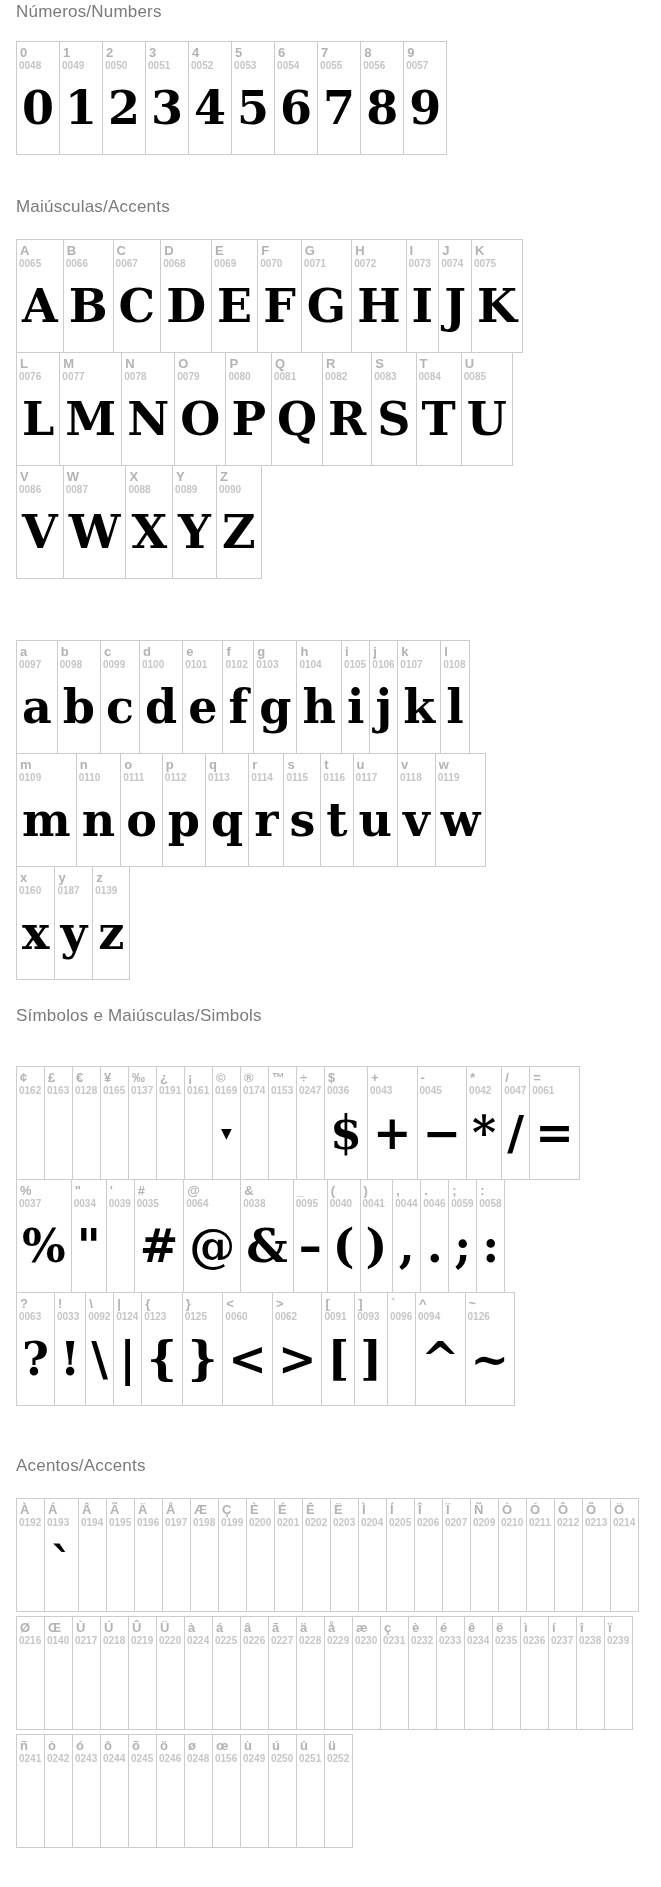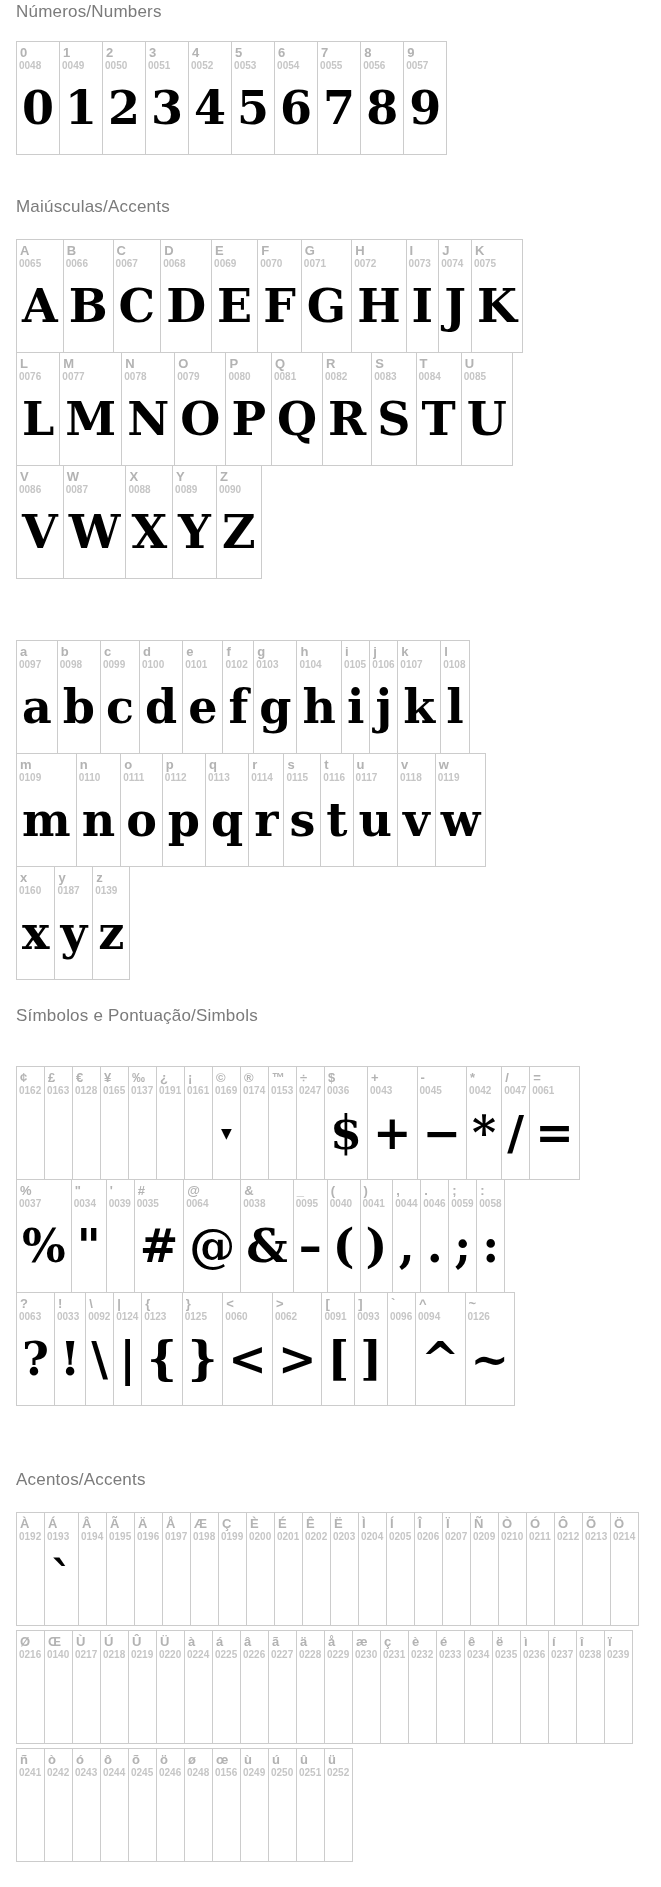--- a/index.html
+++ b/index.html
@@ -12,21 +12,21 @@
   .sec{display:block;}
   .sec-title{
     font-size:17px;font-weight:400;color:#7b7b7b;
     margin:0;line-height:20px;letter-spacing:.2px;
   }
   
   #sec-0{margin-top:2px;}  #sec-0 .grid{margin-top:19px;}
   #sec-1{margin-top:42px;} #sec-1 .grid{margin-top:22px;}
   #sec-2{margin-top:61px;} #sec-2 .grid{margin-top:22px;}
   #sec-3{margin-top:26px;} #sec-3 .grid{margin-top:40px;}
-  #sec-4{margin-top:64px;} #sec-4 .grid{margin-top:22px;}
+  #sec-4{margin-top:50px;} #sec-4 .grid{margin-top:22px;}
 
   .row{white-space:nowrap;font-size:0;height:114px;}
   .row + .row{margin-top:-1px;}          
   #sec-4 .row + .row{margin-top:4px;}    
 
   .cell{
     display:inline-block;vertical-align:top;box-sizing:border-box;
     height:114px;min-width:29px;margin-right:-1px;
     border:1px solid #cccccc;background:#ffffff;
   }
@@ -68,21 +68,21 @@
 
   <section class="sec" id="sec-2">
     <div class="grid">
         <div class="row"><div class="cell"><div class="ch">a</div><div class="code">0097</div><div class="g">a</div></div><div class="cell"><div class="ch">b</div><div class="code">0098</div><div class="g">b</div></div><div class="cell"><div class="ch">c</div><div class="code">0099</div><div class="g">c</div></div><div class="cell"><div class="ch">d</div><div class="code">0100</div><div class="g">d</div></div><div class="cell"><div class="ch">e</div><div class="code">0101</div><div class="g">e</div></div><div class="cell"><div class="ch">f</div><div class="code">0102</div><div class="g">f</div></div><div class="cell"><div class="ch">g</div><div class="code">0103</div><div class="g">g</div></div><div class="cell"><div class="ch">h</div><div class="code">0104</div><div class="g">h</div></div><div class="cell"><div class="ch">i</div><div class="code">0105</div><div class="g">i</div></div><div class="cell"><div class="ch">j</div><div class="code">0106</div><div class="g">j</div></div><div class="cell"><div class="ch">k</div><div class="code">0107</div><div class="g">k</div></div><div class="cell"><div class="ch">l</div><div class="code">0108</div><div class="g">l</div></div></div>
         <div class="row"><div class="cell"><div class="ch">m</div><div class="code">0109</div><div class="g">m</div></div><div class="cell"><div class="ch">n</div><div class="code">0110</div><div class="g">n</div></div><div class="cell"><div class="ch">o</div><div class="code">0111</div><div class="g">o</div></div><div class="cell"><div class="ch">p</div><div class="code">0112</div><div class="g">p</div></div><div class="cell"><div class="ch">q</div><div class="code">0113</div><div class="g">q</div></div><div class="cell"><div class="ch">r</div><div class="code">0114</div><div class="g">r</div></div><div class="cell"><div class="ch">s</div><div class="code">0115</div><div class="g">s</div></div><div class="cell"><div class="ch">t</div><div class="code">0116</div><div class="g">t</div></div><div class="cell"><div class="ch">u</div><div class="code">0117</div><div class="g">u</div></div><div class="cell"><div class="ch">v</div><div class="code">0118</div><div class="g">v</div></div><div class="cell"><div class="ch">w</div><div class="code">0119</div><div class="g">w</div></div></div>
         <div class="row"><div class="cell"><div class="ch">x</div><div class="code">0160</div><div class="g">x</div></div><div class="cell"><div class="ch">y</div><div class="code">0187</div><div class="g">y</div></div><div class="cell"><div class="ch">z</div><div class="code">0139</div><div class="g">z</div></div></div>
       </div>
   </section>
 
   <section class="sec" id="sec-3">
-    <h2 class="sec-title">Símbolos e Pontuação/Simbols</h2>
+    <h2 class="sec-title">Símbolos e Maiúsculas/Simbols</h2>
     <div class="grid">
         <div class="row"><div class="cell"><div class="ch">¢</div><div class="code">0162</div><div class="g"></div></div><div class="cell"><div class="ch">£</div><div class="code">0163</div><div class="g"></div></div><div class="cell"><div class="ch">€</div><div class="code">0128</div><div class="g"></div></div><div class="cell"><div class="ch">¥</div><div class="code">0165</div><div class="g"></div></div><div class="cell"><div class="ch">‰</div><div class="code">0137</div><div class="g"></div></div><div class="cell"><div class="ch">¿</div><div class="code">0191</div><div class="g"></div></div><div class="cell"><div class="ch">¡</div><div class="code">0161</div><div class="g"></div></div><div class="cell"><div class="ch">©</div><div class="code">0169</div><div class="g sm">▼</div></div><div class="cell"><div class="ch">®</div><div class="code">0174</div><div class="g"></div></div><div class="cell"><div class="ch">™</div><div class="code">0153</div><div class="g"></div></div><div class="cell"><div class="ch">÷</div><div class="code">0247</div><div class="g"></div></div><div class="cell"><div class="ch">$</div><div class="code">0036</div><div class="g">$</div></div><div class="cell"><div class="ch">+</div><div class="code">0043</div><div class="g">+</div></div><div class="cell"><div class="ch">-</div><div class="code">0045</div><div class="g">−</div></div><div class="cell"><div class="ch">*</div><div class="code">0042</div><div class="g">*</div></div><div class="cell"><div class="ch">/</div><div class="code">0047</div><div class="g">/</div></div><div class="cell"><div class="ch">=</div><div class="code">0061</div><div class="g">=</div></div></div>
         <div class="row"><div class="cell"><div class="ch">%</div><div class="code">0037</div><div class="g">%</div></div><div class="cell"><div class="ch">"</div><div class="code">0034</div><div class="g">"</div></div><div class="cell"><div class="ch">'</div><div class="code">0039</div><div class="g"></div></div><div class="cell"><div class="ch">#</div><div class="code">0035</div><div class="g">#</div></div><div class="cell"><div class="ch">@</div><div class="code">0064</div><div class="g">@</div></div><div class="cell"><div class="ch">&amp;</div><div class="code">0038</div><div class="g">&amp;</div></div><div class="cell"><div class="ch">_</div><div class="code">0095</div><div class="g">–</div></div><div class="cell"><div class="ch">(</div><div class="code">0040</div><div class="g">(</div></div><div class="cell"><div class="ch">)</div><div class="code">0041</div><div class="g">)</div></div><div class="cell"><div class="ch">,</div><div class="code">0044</div><div class="g">,</div></div><div class="cell"><div class="ch">.</div><div class="code">0046</div><div class="g">.</div></div><div class="cell"><div class="ch">;</div><div class="code">0059</div><div class="g">;</div></div><div class="cell"><div class="ch">:</div><div class="code">0058</div><div class="g">:</div></div></div>
         <div class="row"><div class="cell"><div class="ch">?</div><div class="code">0063</div><div class="g">?</div></div><div class="cell"><div class="ch">!</div><div class="code">0033</div><div class="g">!</div></div><div class="cell"><div class="ch">\</div><div class="code">0092</div><div class="g">\</div></div><div class="cell"><div class="ch">|</div><div class="code">0124</div><div class="g">|</div></div><div class="cell"><div class="ch">{</div><div class="code">0123</div><div class="g">{</div></div><div class="cell"><div class="ch">}</div><div class="code">0125</div><div class="g">}</div></div><div class="cell"><div class="ch">&lt;</div><div class="code">0060</div><div class="g">&lt;</div></div><div class="cell"><div class="ch">&gt;</div><div class="code">0062</div><div class="g">&gt;</div></div><div class="cell"><div class="ch">[</div><div class="code">0091</div><div class="g">[</div></div><div class="cell"><div class="ch">]</div><div class="code">0093</div><div class="g">]</div></div><div class="cell"><div class="ch">`</div><div class="code">0096</div><div class="g"></div></div><div class="cell"><div class="ch">^</div><div class="code">0094</div><div class="g">^</div></div><div class="cell"><div class="ch">~</div><div class="code">0126</div><div class="g">~</div></div></div>
       </div>
   </section>
 
   <section class="sec" id="sec-4">
     <h2 class="sec-title">Acentos/Accents</h2>
     <div class="grid">

